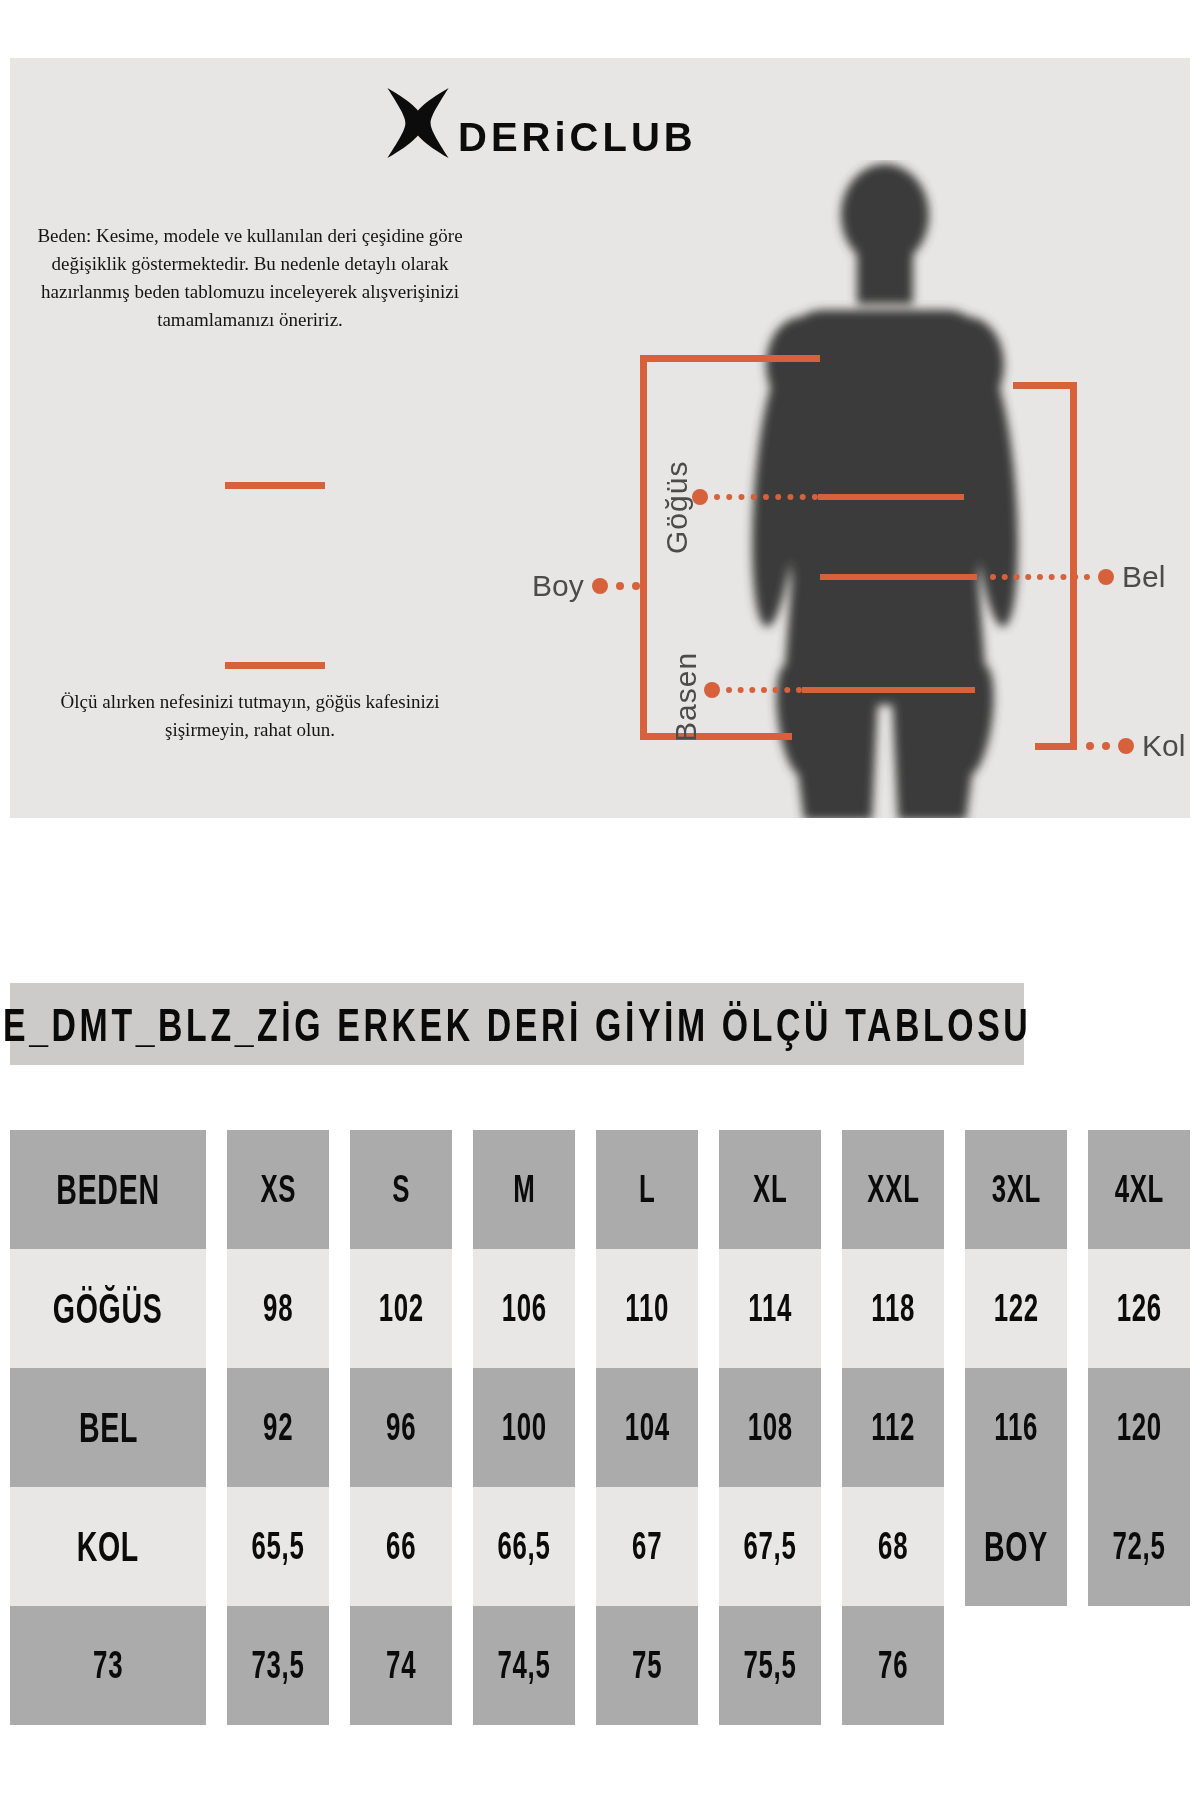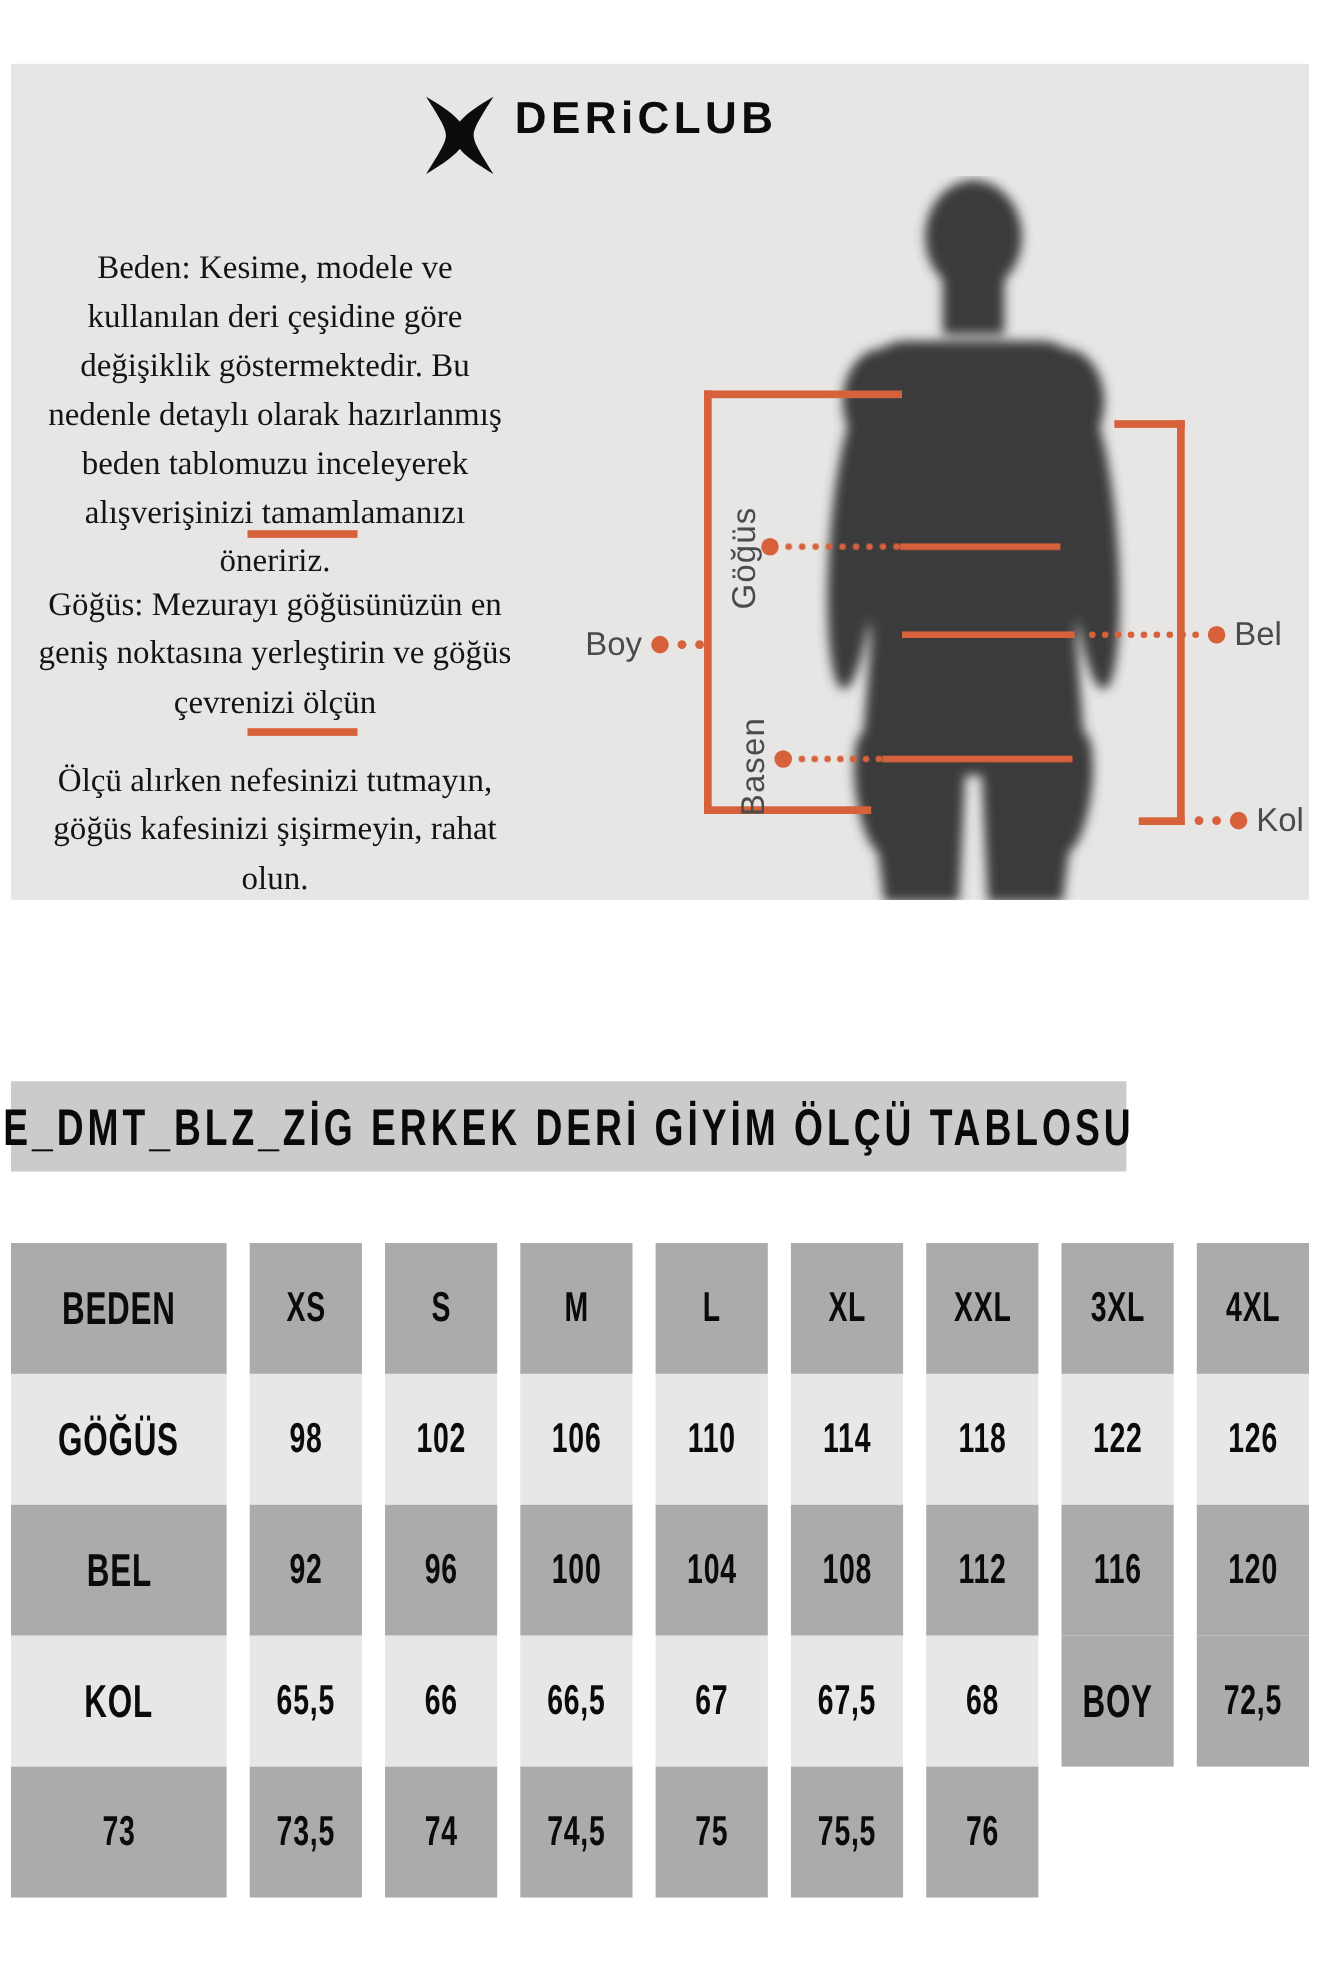--- a/index.html
+++ b/index.html
@@ -14,29 +14,29 @@
   html,body{margin:0;padding:0;}
   body{
     width:1200px;height:1800px;background:#ffffff;
     font-family:"Liberation Sans",sans-serif;position:relative;overflow:hidden;
   }
   
   .top-section{
     position:absolute;left:10px;top:58px;width:1180px;height:760px;
     background:var(--panel);overflow:hidden;
   }
-  .logo{position:absolute;left:372px;top:28px;display:flex;align-items:flex-start;gap:14px;}
+  .logo{position:absolute;left:372px;top:28px;display:flex;align-items:flex-end;gap:4px;}
   .logo svg{display:block;}
   .logo-text{
     font-size:40px;font-weight:bold;letter-spacing:4px;color:#0c0c0c;
     transform:scaleY(1.02);white-space:nowrap;
   }
   .para{
     position:absolute;left:22px;width:436px;margin:0;text-align:center;
-    font-family:"Liberation Serif",serif;font-size:30px;line-height:1.48;color:#141414;
+    font-family:"Liberation Serif",serif;font-size:19px;line-height:1.48;color:#141414;
   }
   #para-1{top:164px;}
   #para-2{top:470px;}
   #para-3{top:630px;}
   .divider{position:absolute;left:215px;width:100px;height:7px;background:var(--orange);}
   #divider-1{top:424px;}
   #divider-2{top:604px;}
 
   
   .figure-svg{position:absolute;left:700px;top:102px;}
@@ -91,21 +91,20 @@
         <svg width="72" height="74" viewBox="0 0 80 78">
           <path fill="#0c0c0c" d="M6,0 C34,16 46,28 46,39 C46,50 34,62 6,78 C20,56 26,46 26,39 C26,32 20,22 6,0 Z"></path>
           <path fill="#0c0c0c" d="M74,0 C46,16 34,28 34,39 C34,50 46,62 74,78 C60,56 54,46 54,39 C54,32 60,22 74,0 Z"></path>
         </svg>
       </span>
       <span class="logo-text">DERiCLUB</span>
     </div>
 
     <p class="para" id="para-1">Beden: Kesime, modele ve kullanılan deri çeşidine göre değişiklik göstermektedir. Bu nedenle detaylı olarak hazırlanmış beden tablomuzu inceleyerek alışverişinizi tamamlamanızı öneririz.</p>
     <div class="divider" id="divider-1"></div>
-    <p class="para" id="para-2">Göğüs: Mezurayı göğüsünüzün en geniş noktasına yerleştirin ve göğüs çevrenizi ölçün</p>
     <div class="divider" id="divider-2"></div>
     <p class="para" id="para-3">Ölçü alırken nefesinizi tutmayın, göğüs kafesinizi şişirmeyin, rahat olun.</p>
 
     <svg class="figure-svg" width="360" height="660" viewBox="0 0 360 660">
       <defs>
         <filter id="soft" x="-20%" y="-20%" width="140%" height="140%">
           <feGaussianBlur stdDeviation="5"></feGaussianBlur>
         </filter>
       </defs>
       <g fill="#3b3b3b" filter="url(#soft)">

